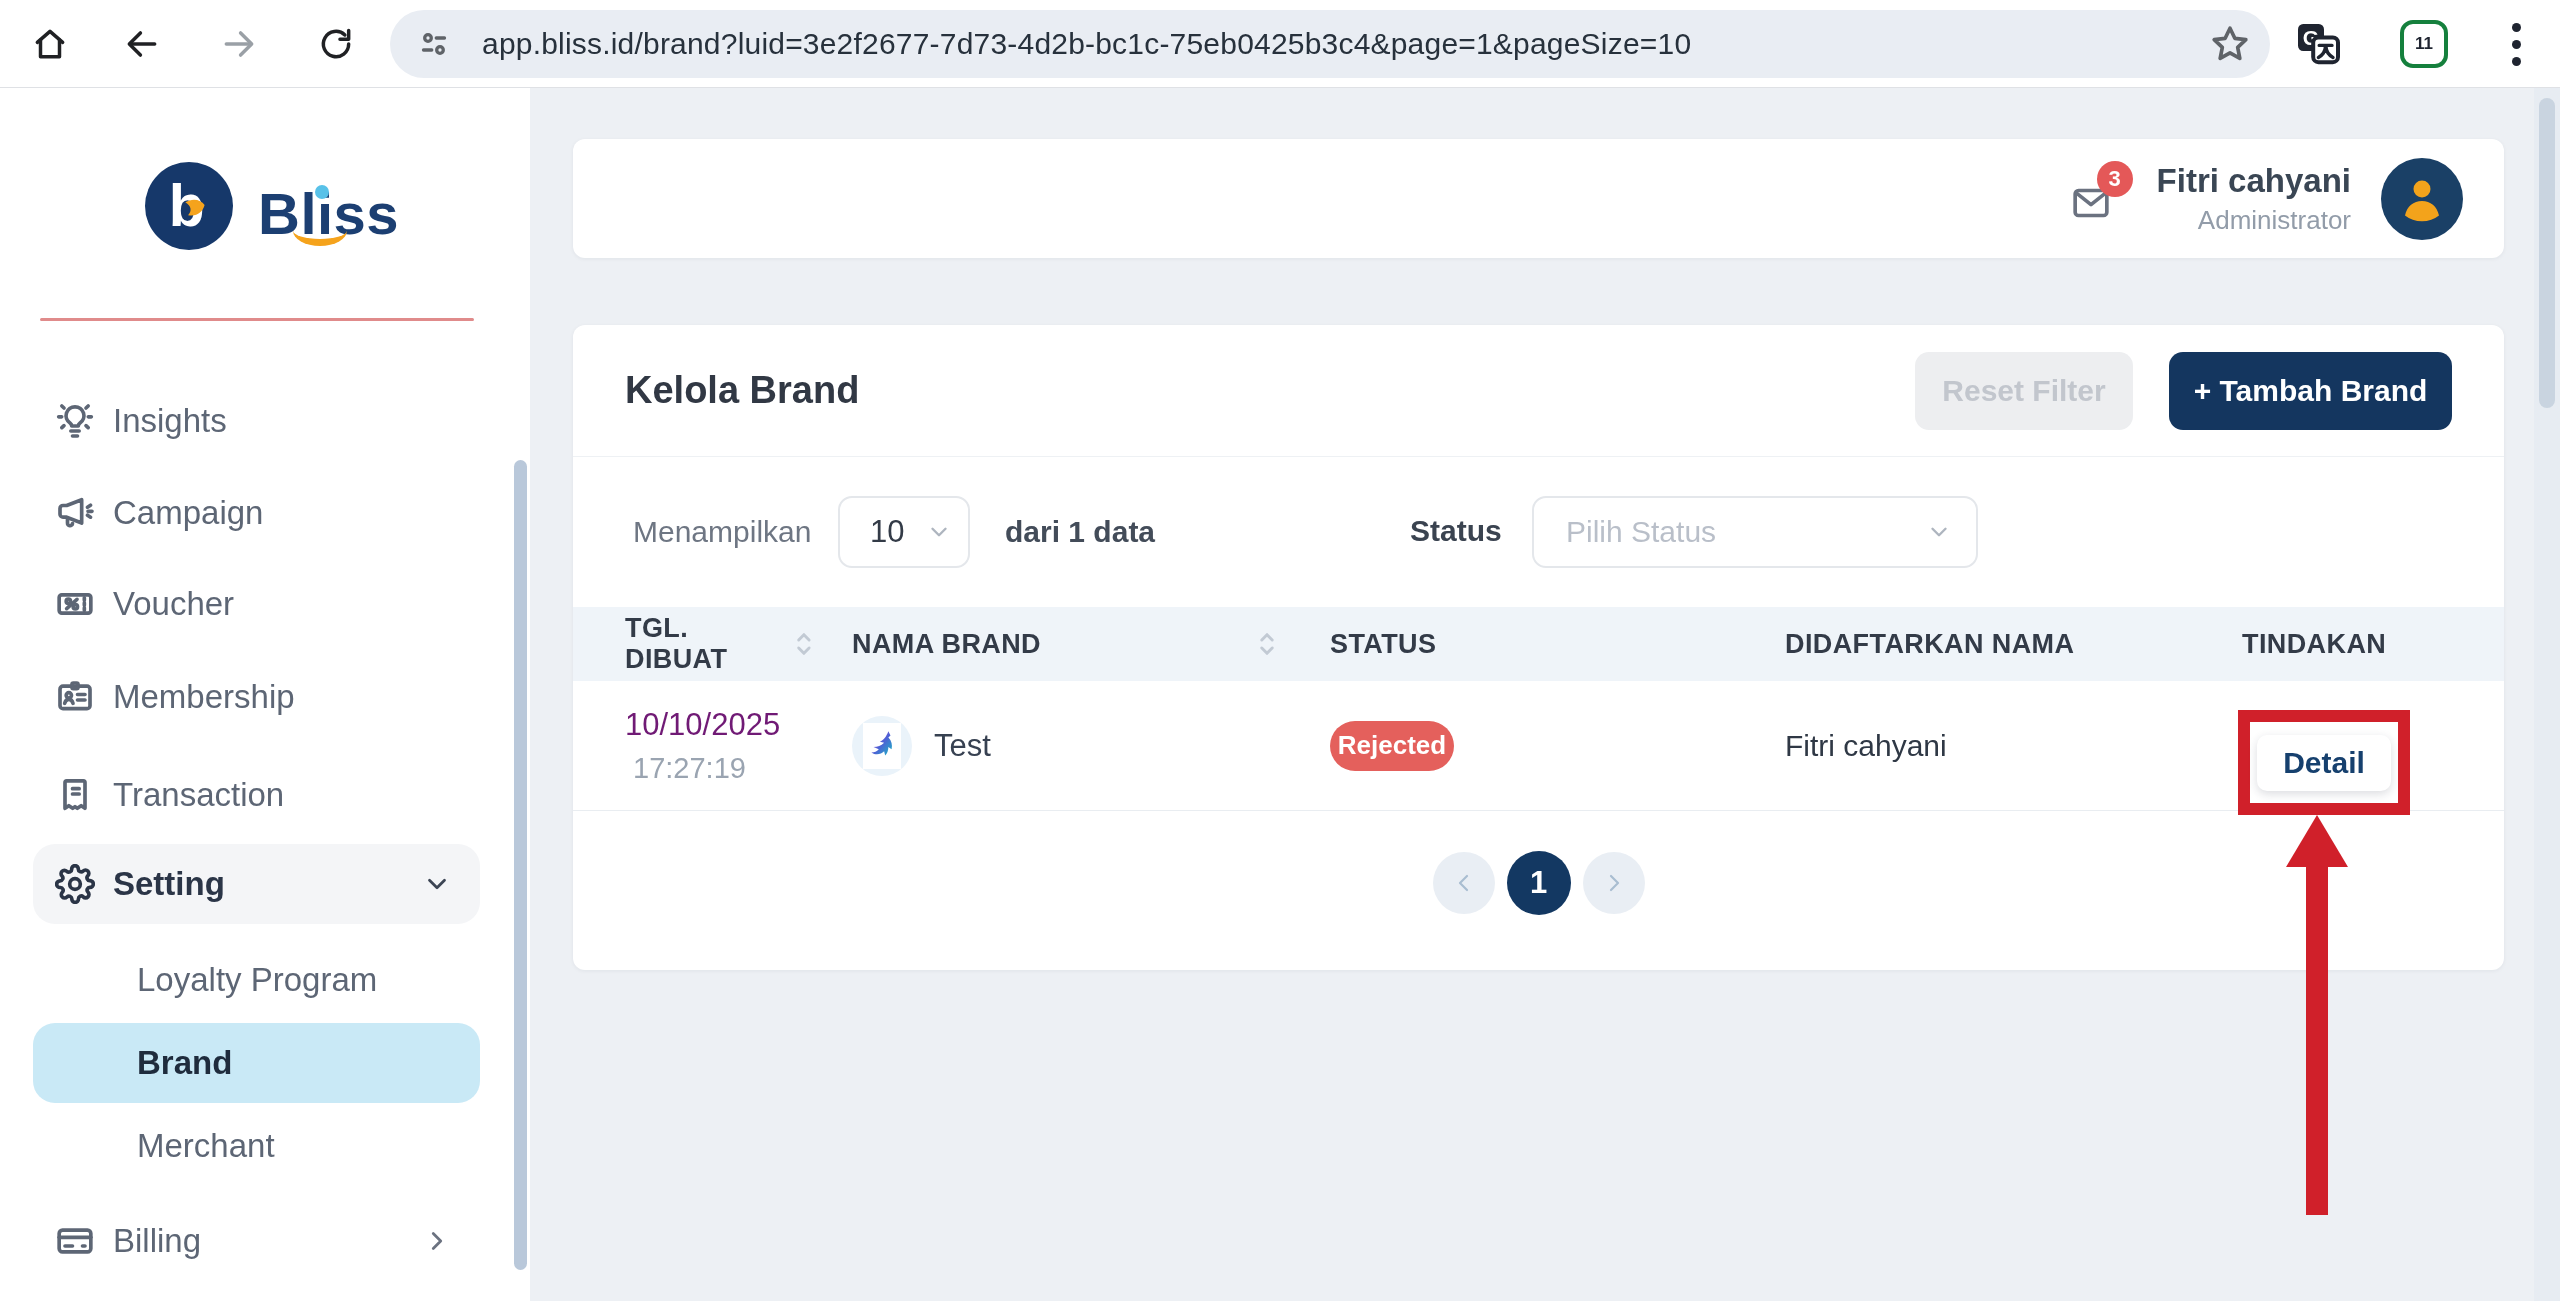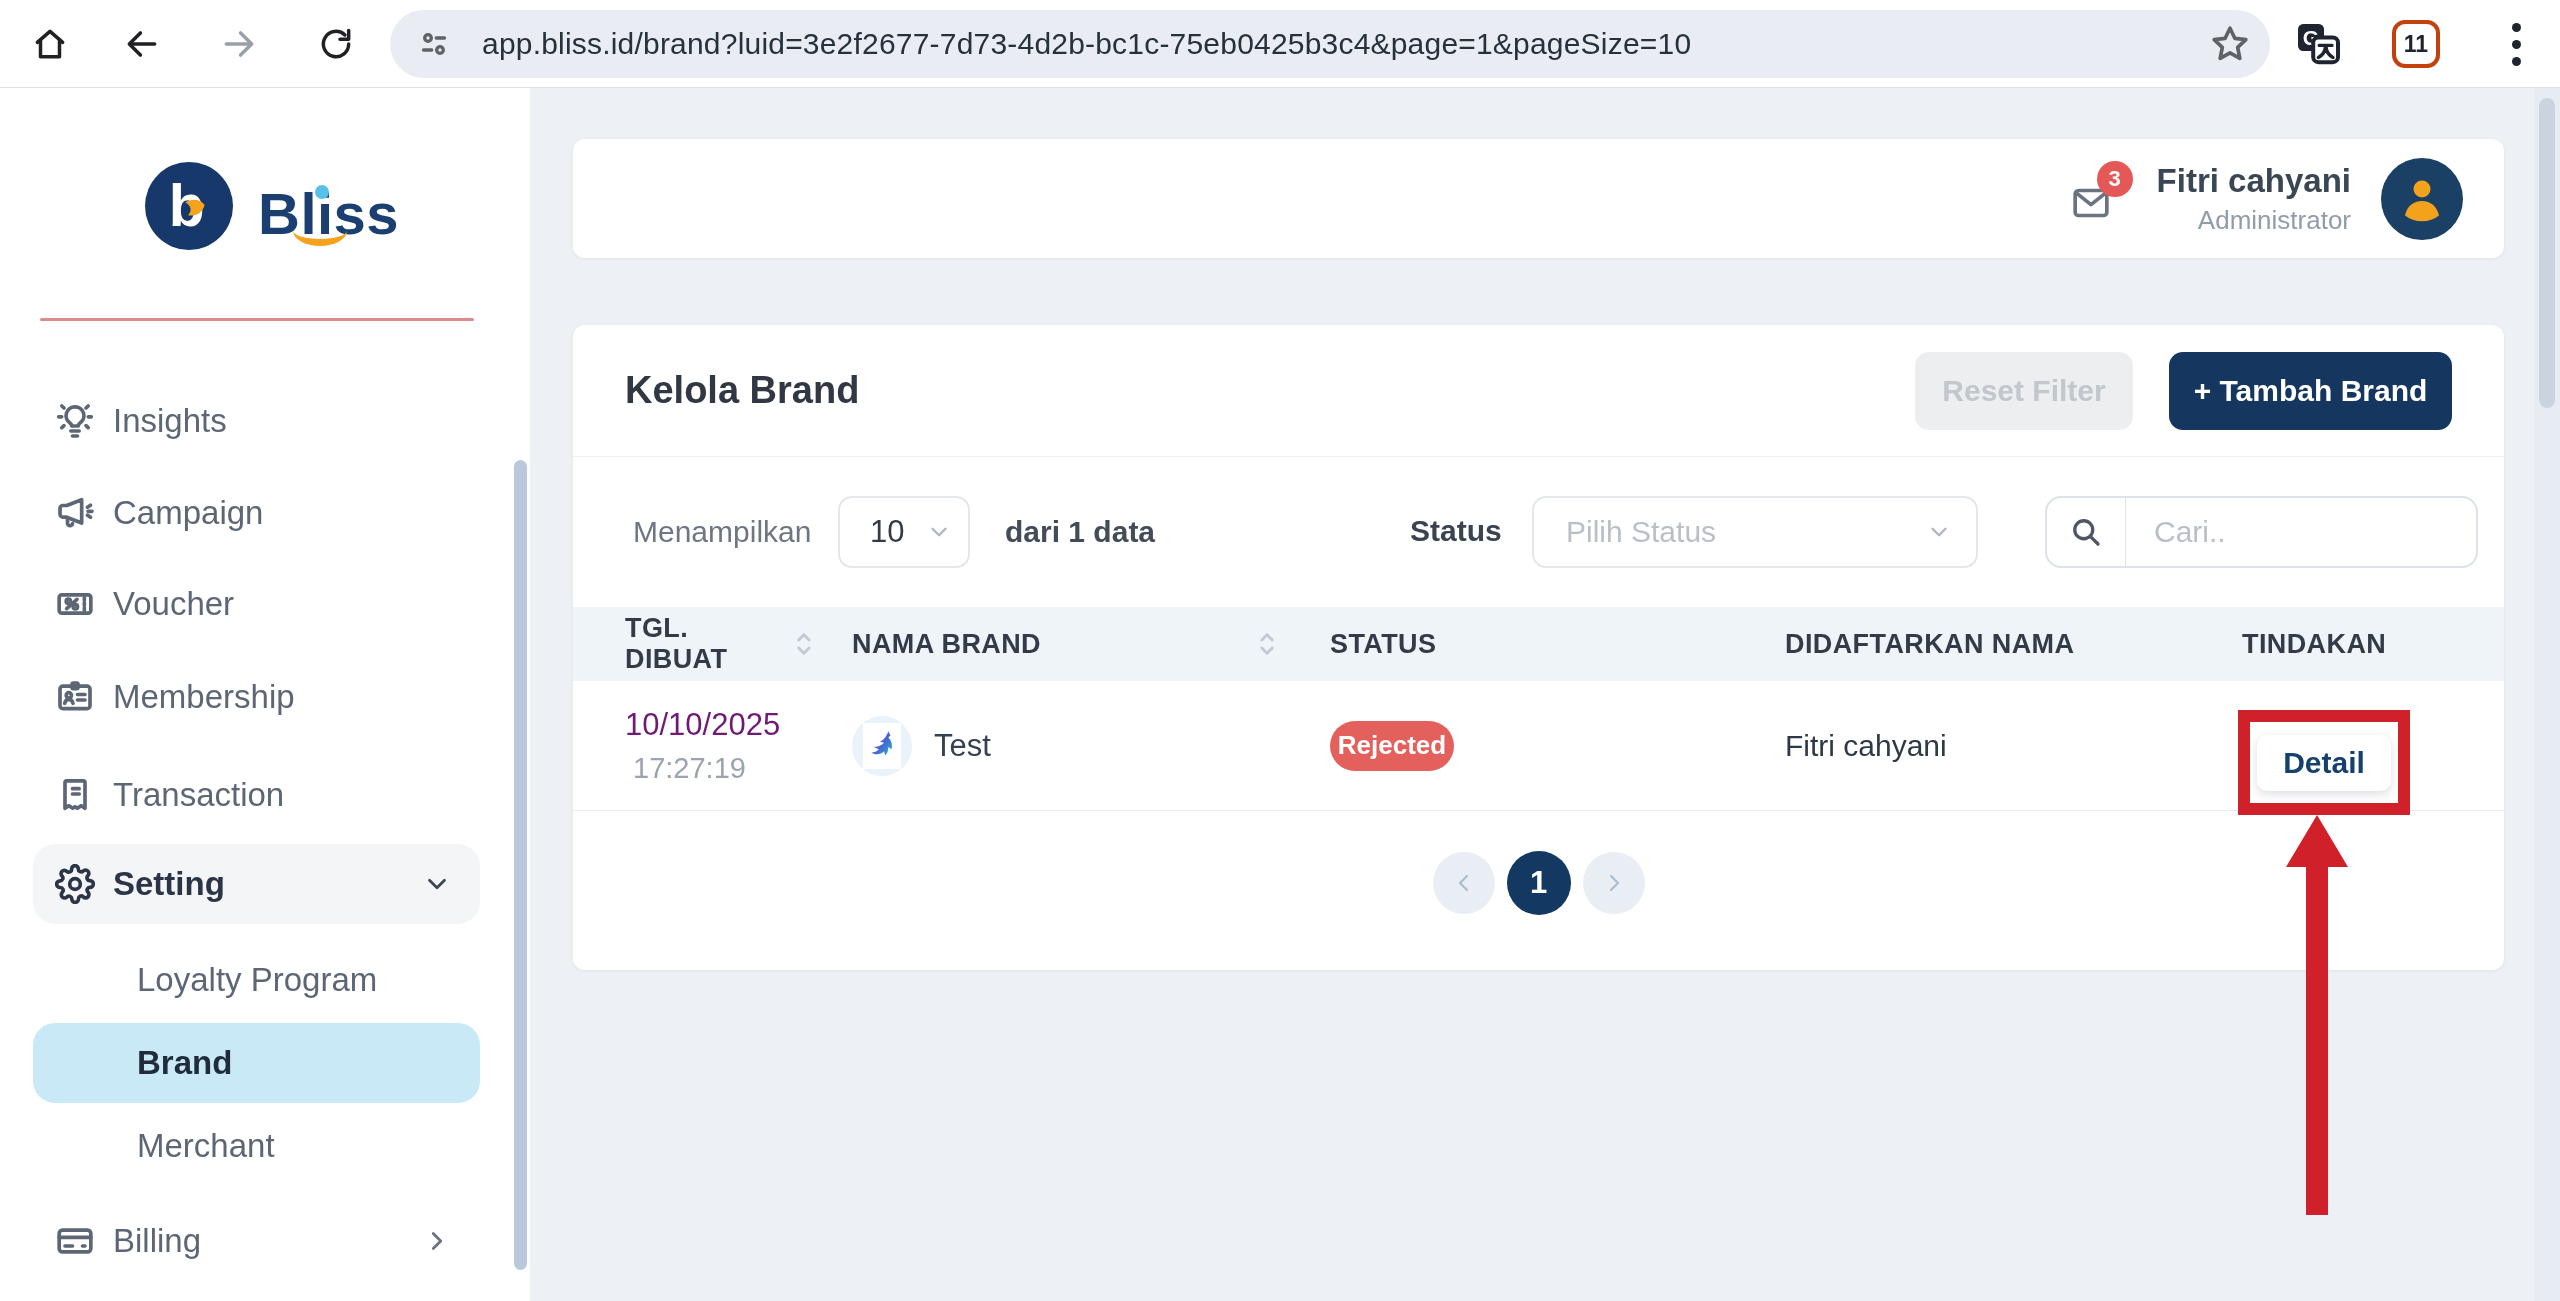--- a/index.html
+++ b/index.html
@@ -10,21 +10,21 @@
   .chrome { position:absolute; left:0; top:0; width:2560px; height:88px; background:#ffffff; border-bottom:1px solid #dfe1e5; z-index:40; }
   .chrome .icon-btn { position:absolute; top:20px; width:48px; height:48px; display:flex; align-items:center; justify-content:center; color:#202124; background:transparent; border:none; cursor:pointer; }
   .chrome .icon-btn svg { width:38px; height:38px; }
   .omnibox { position:absolute; left:390px; top:10px; width:1880px; height:68px; background:#e9edf3; border-radius:34px; display:flex; align-items:center; }
   .omnibox .tune { margin-left:26px; width:36px; height:36px; color:#5f6368; flex:none; }
   .omnibox .url { margin-left:30px; font-size:30px; color:#27313c; letter-spacing:.2px; white-space:nowrap; }
   .omnibox .star { position:absolute; right:20px; width:40px; height:40px; color:#5f6368; }
   .translate-btn, .ext-btn, .kebab-btn { position:absolute; top:18px; background:none; border:none; cursor:pointer; }
   .translate-btn { left:2292px; width:52px; height:52px; }
   .ext-btn { left:2392px; width:52px; height:52px; }
-  .ext-box { width:48px; height:48px; border:4px solid #c2410c; border-radius:13px; display:flex; align-items:center; justify-content:center; font-size:23px; font-weight:bold; color:#1f2430; }
+  .ext-box { width:48px; height:48px; border:4px solid #15803d; border-radius:13px; display:flex; align-items:center; justify-content:center; font-size:17px; font-weight:bold; color:#1f2430;margin-left:8px; }
   .kebab-btn { left:2496px; width:40px; height:52px; display:flex; flex-direction:column; align-items:center; justify-content:center; gap:8px; }
   .kebab-btn i { width:9px; height:9px; border-radius:50%; background:#1f2430; }
 
   
   .sidebar { position:absolute; left:0; top:88px; width:530px; height:1213px; background:#ffffff; z-index:10; }
   .logo-circle { position:absolute; left:145px; top:74px; width:88px; height:88px; }
   .wordmark { position:absolute; left:258px; top:92px; font-size:58px; font-weight:bold; color:#1c3f72; letter-spacing:.5px; }
   .word-dot { position:absolute; left:315px; top:97px; width:14px; height:14px; border-radius:50%; background:#58c1e8; }
   .word-smile { position:absolute; left:293px; top:140px; width:54px; height:18px; border-bottom:7px solid #f5a31c; border-radius:0 0 28px 28px / 0 0 16px 16px; }
   .side-divider { position:absolute; left:40px; top:230px; width:434px; border-top:3px solid #e08b8b; border-radius:3px; }
@@ -296,30 +296,20 @@
           </svg>
       </div>
       <span class="f-total">dari 1 data</span>
       <span class="f-strong" style="left:837px">Status</span>
       <div class="sel sel-status">
         <span>Pilih Status</span>
         <svg class="chevd stroke" viewBox="0 0 24 24" stroke-width="2.4">
             <polyline points="6 9 12 15 18 9"></polyline>
           </svg>
       </div>
-      <div class="searchbox">
-        <span class="mag">
-            <svg class="stroke" viewBox="0 0 24 24" stroke-width="2.3">
-              <circle cx="10.5" cy="10.5" r="6"></circle>
-              <path d="M15.2 15.2 20 20"></path>
-            </svg>
-          </span>
-        <span class="vr"></span>
-        <input type="text" placeholder="Cari.." style="">
-      </div>
     </div>
 
     <div class="thead">
       <div class="th c1">
         <span>TGL. DIBUAT</span>
         <svg class="sort stroke" viewBox="0 0 12 20" stroke-width="1.8">
             <path d="M2 7l4-4.2L10 7"></path>
             <path d="M2 13l4 4.2L10 13"></path>
           </svg>
       </div>

